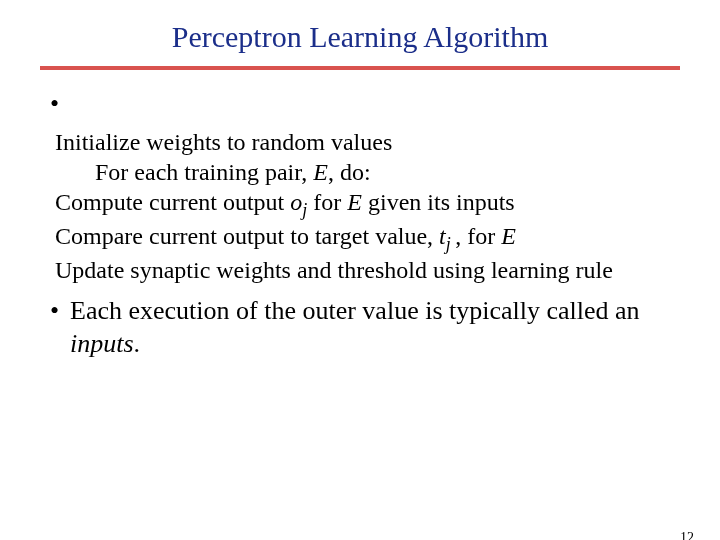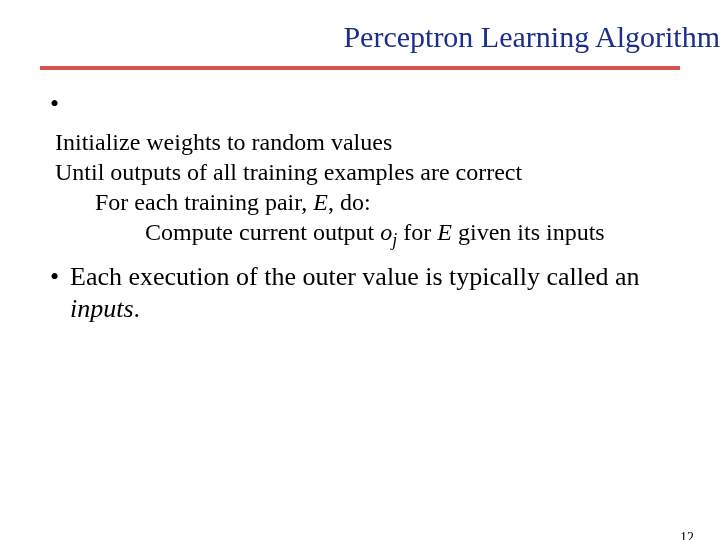--- a/index.html
+++ b/index.html
@@ -12,21 +12,21 @@
     color: #000;
     position: relative;
   }
   .slide {
     width: 720px;
     height: 540px;
     position: relative;
     box-sizing: border-box;
   }
   .title {
-    text-align: right;
+    text-align: center;
     font-size: 30px;
     color: #1b2e8a;
     margin-top: 20px;
     margin-bottom: 12px;
     font-weight: normal;
   }
   .hr {
     height: 4px;
     background: #d9534f;
     margin: 0 40px 18px 40px;
@@ -46,21 +46,21 @@
     flex-shrink: 0;
     margin-left: -20px;
   }
   .pseudo {
     margin: 6px 50px 10px 55px;
     font-size: 24px;
     line-height: 1.25;
   }
   .pseudo .l1 { margin-left: 0px; }
   .pseudo .l2 { margin-left: 40px; }
-  .pseudo .l3 { margin-left: 90px; }
+  .pseudo .l3 { }
   .ital { font-style: italic; }
   .sub { vertical-align: sub; font-size: 0.75em; font-style: italic; }
   .pagenum {
     position: absolute;
     right: 26px;
     bottom: 14px;
     font-size: 14px;
     font-family: "Times New Roman", Times, serif;
   }
 </style>
@@ -74,27 +74,30 @@
   <div class="hr"></div>
 
   <div class="bullets">
     <div class="bullet-row">
       <span class="bullet-dot">•</span>
     </div>
   </div>
 
   <div class="pseudo">
     <div class="l1">Initialize weights to random values</div>
-    <div class="l1">Until outputs of all training examples are correct</div>
     <div class="l2">
       <span>For each training pair, </span><span class="ital">E</span><span>, do:</span>
     </div>
     <div class="l3">
       <span>Compute current output </span><span class="ital">o</span><span class="sub">j</span><span> for </span><span class="ital">E</span><span> given its inputs</span>
     </div>
+    <div class="l3">
+      <span>Compare current output to target value, </span><span class="ital">t</span><span class="sub">j </span><span>,</span><span> for </span><span class="ital">E</span>
+    </div>
+    <div class="l3">Update synaptic weights and threshold using learning rule</div>
   </div>
 
   <div class="bullets">
     <div class="bullet-row">
       <span class="bullet-dot">•</span>
       <span>
         <span>Each execution of the outer value is typically called an </span><span class="ital">inputs</span><span>.</span>
       </span>
     </div>
   </div>

